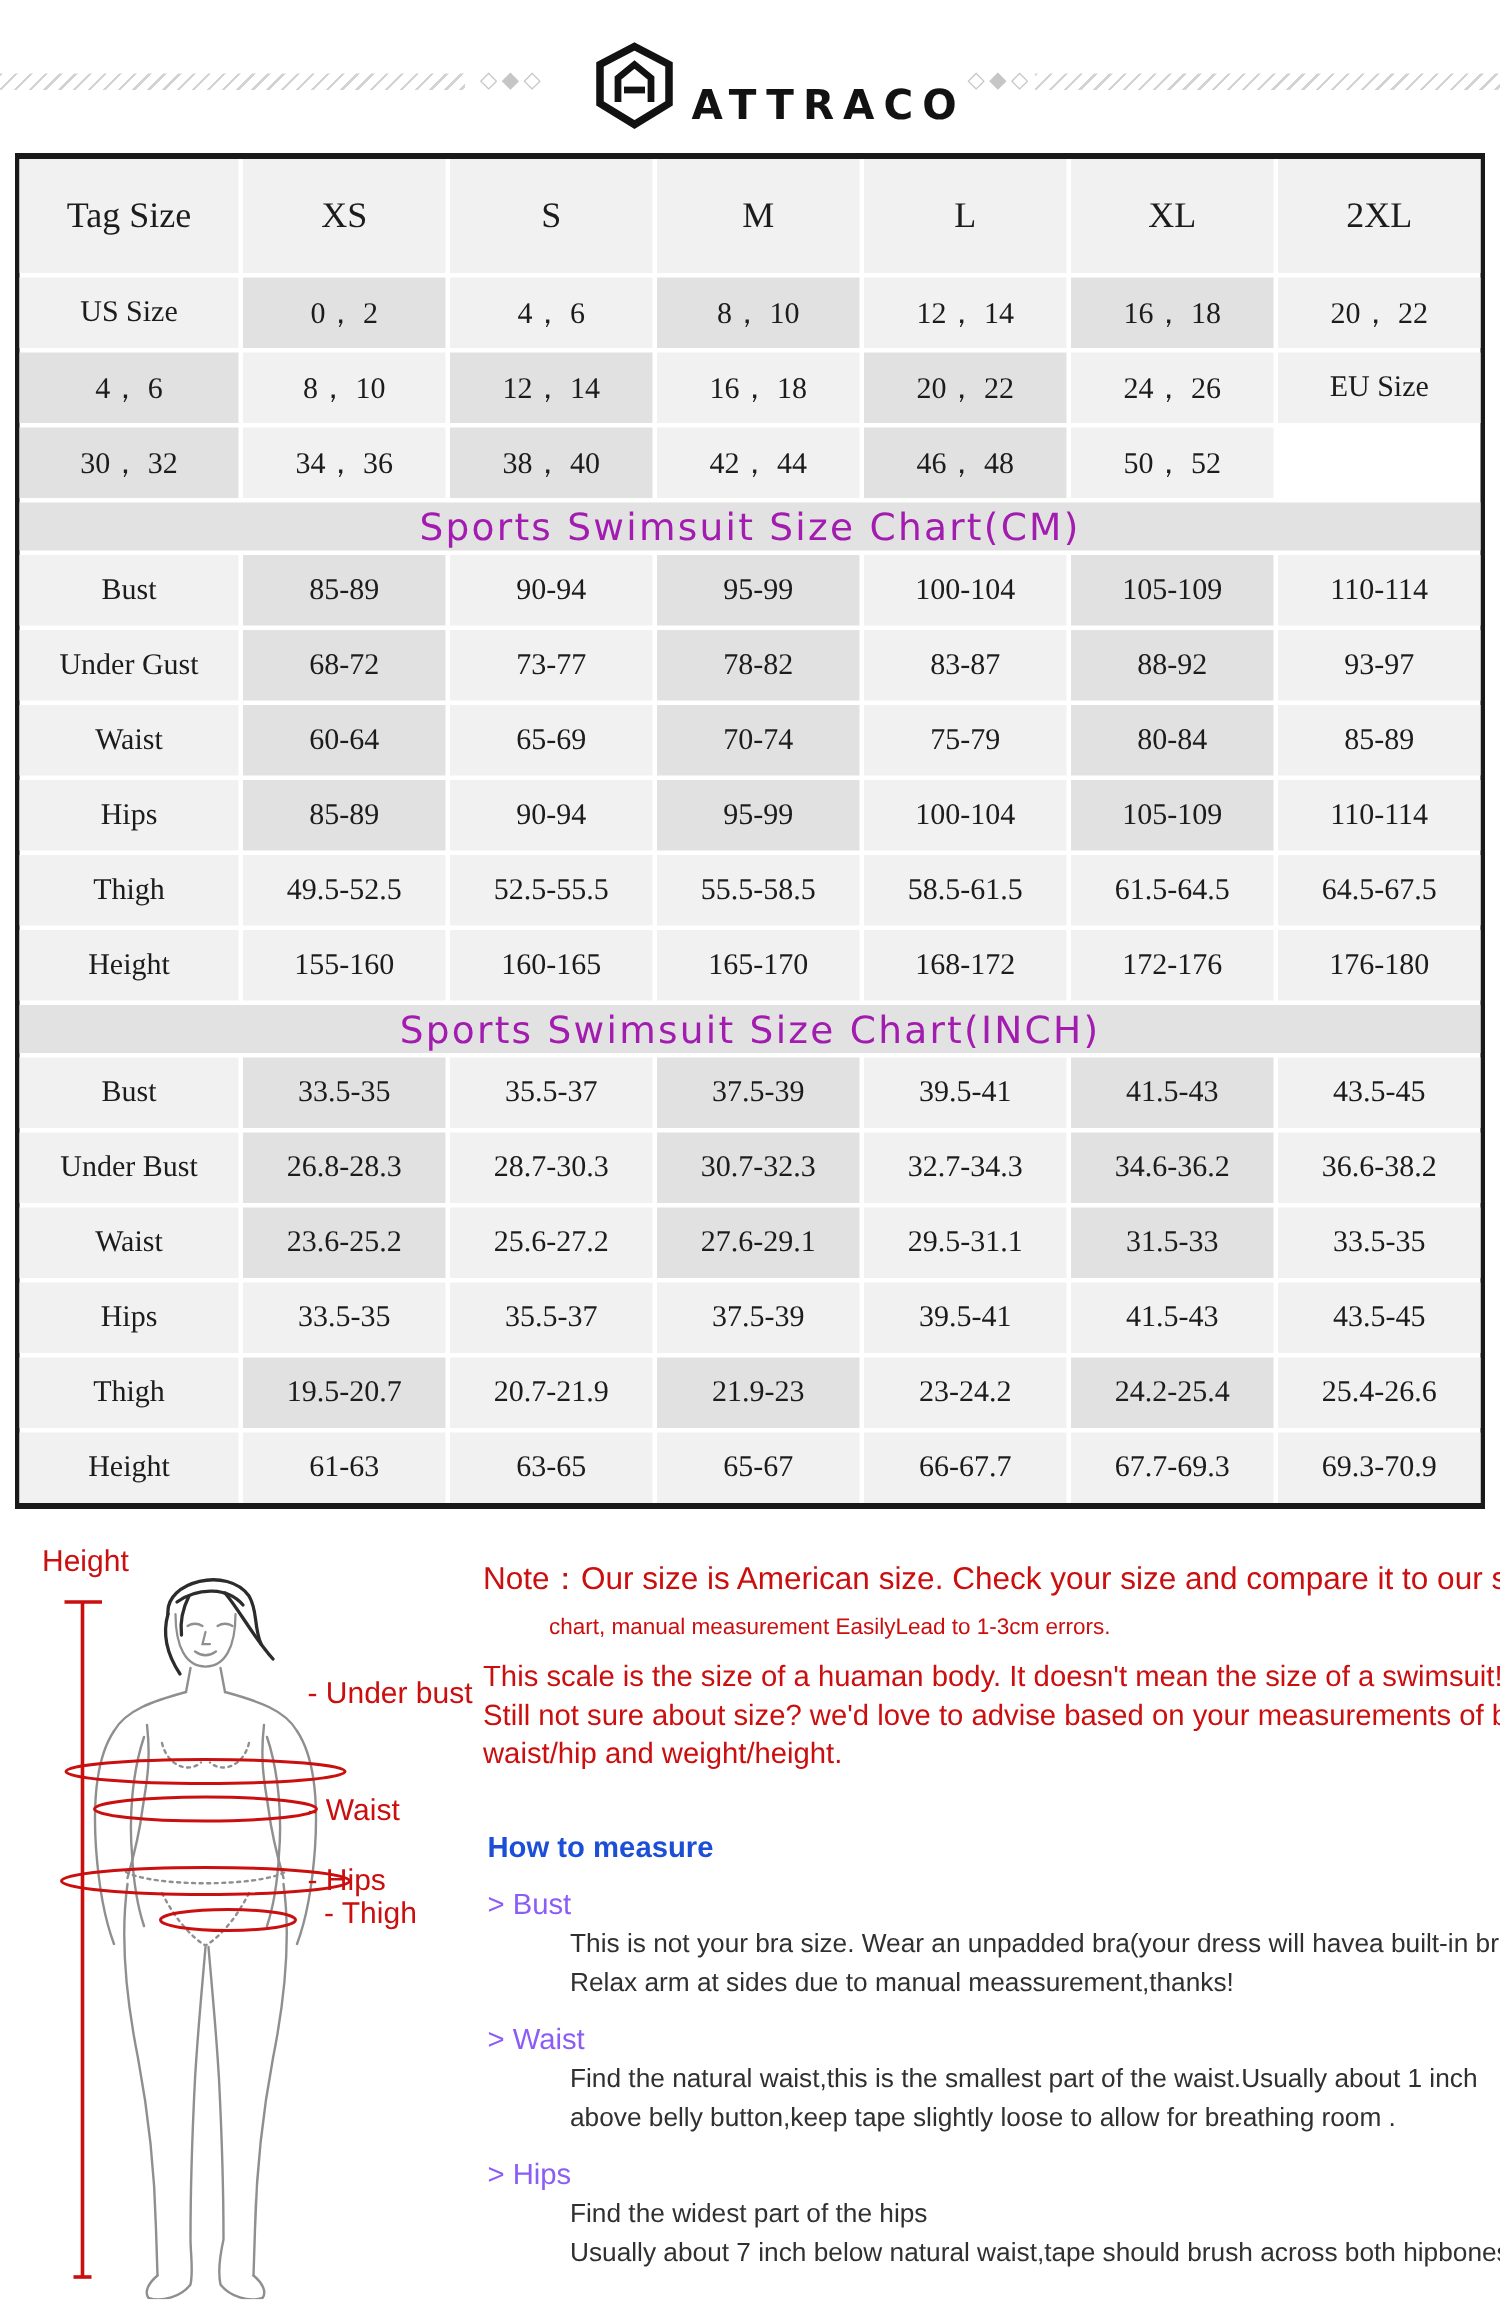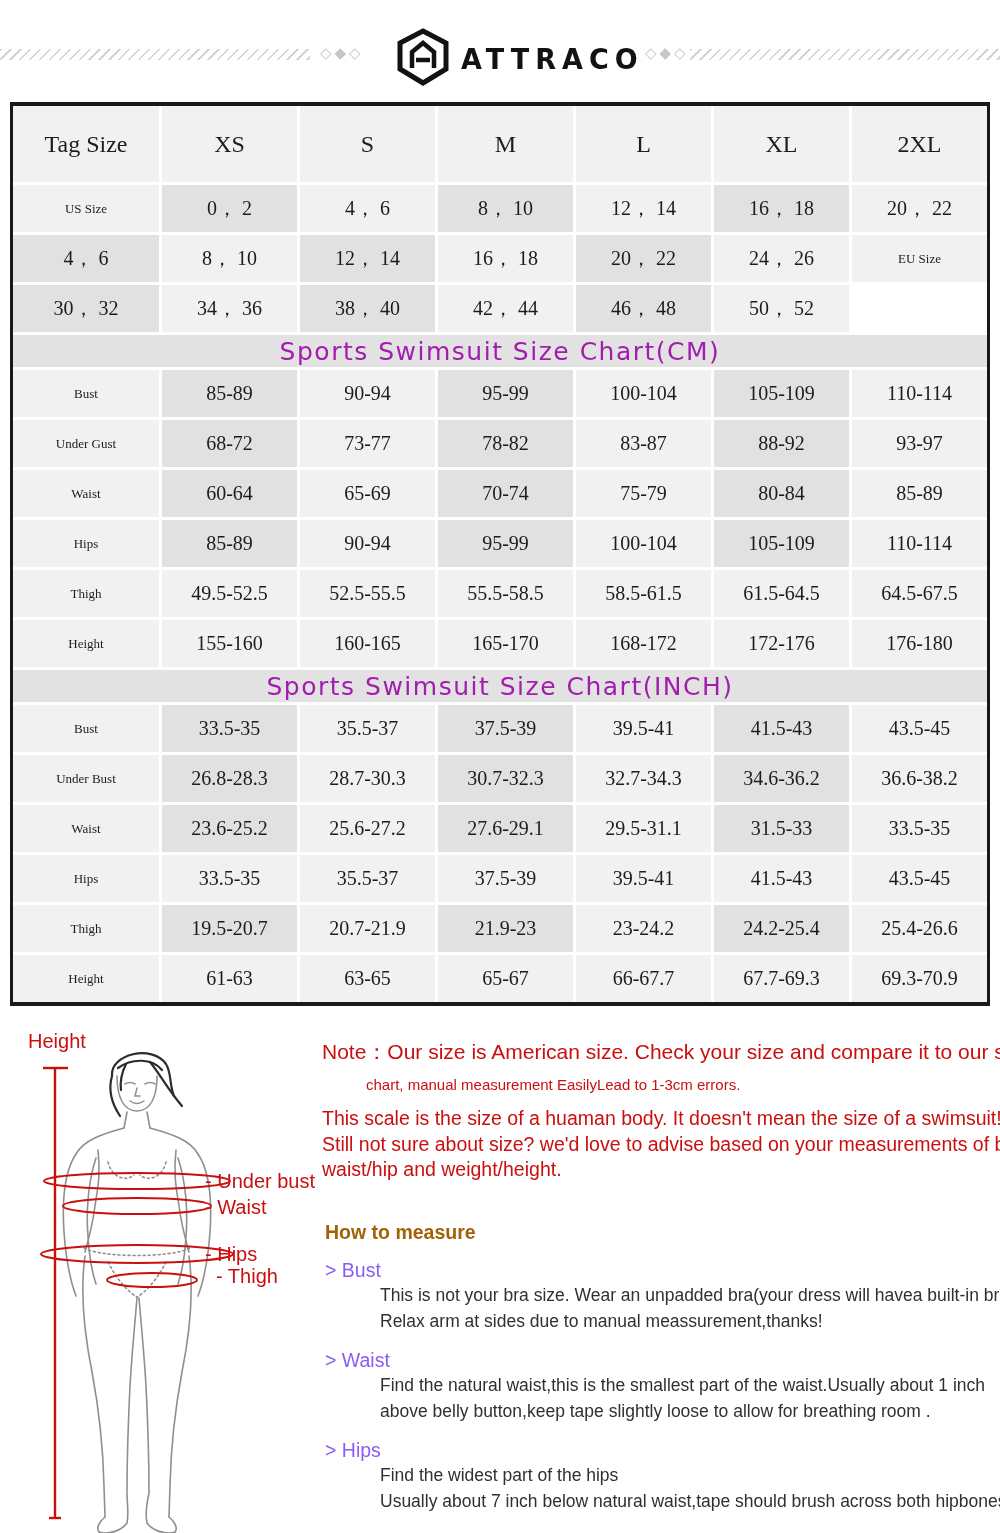--- a/index.html
+++ b/index.html
@@ -5,53 +5,53 @@
   html,body{margin:0;padding:0;background:#ffffff;}
   #page{position:relative;width:1000px;height:1533px;background:#fff;overflow:hidden;
         font-family:"Liberation Sans",sans-serif;}
 
   
   .hatch{position:absolute;top:49px;height:11px;
          background:repeating-linear-gradient(135deg,#d3d3d3 0 1.6px,transparent 1.6px 7px);}
   .hatch.left{left:0;width:310px;}
   .hatch.right{left:690px;width:310px;}
   .diamonds{position:absolute;top:44px;color:#c6c6c6;font-size:15px;letter-spacing:3px;}
-  .logo-wrap{position:absolute;left:396px;top:28px;display:flex;align-items:center;gap:11px;}
+  .logo-wrap{position:absolute;left:396px;top:28px;display:flex;align-items:flex-end;gap:11px;}
   .logo-text{font-family:"DejaVu Sans",sans-serif;font-weight:bold;font-size:27px;
              letter-spacing:6px;color:#121212;transform:scaleY(1.02);padding-top:4px;}
 
   
   .size-table{position:absolute;left:10px;top:102px;width:974px;
               display:grid;grid-template-columns:146px repeat(6,1fr);gap:3px;
               background:#ffffff;border:3px solid #191919;border-top-width:4px;border-bottom-width:4px;}
   .size-table .c{display:flex;align-items:center;justify-content:center;
                  font-family:"Liberation Serif",serif;color:#1c1c1c;}
   .size-table .th{height:76px;background:#f1f1f1;font-size:24px;}
-  .size-table .rowlabel{height:47px;background:#f1f1f1;font-size:13px;}
+  .size-table .rowlabel{height:47px;background:#f1f1f1;font-size:20px;}
   .size-table .val{height:47px;font-size:20px;}
   .size-table .val.light{background:#f1f1f1;}
   .size-table .val.dark{background:#e1e1e1;}
   .size-table .band{height:32px;background:#e2e2e2;grid-column:1 / -1;
                     font-family:"DejaVu Sans",sans-serif;font-size:25px;color:#a21caf;
                     letter-spacing:1.5px;}
 
   
   .fig-label{position:absolute;color:#cb0e0e;font-size:20px;white-space:nowrap;}
   #figure-svg{position:absolute;left:0;top:1030px;}
 
   
   .note{position:absolute;left:322px;top:1038px;width:668px;color:#cb0e0e;}
   .note-l1{font-size:21px;white-space:nowrap;}
   .note-l2{font-size:15px;margin-left:44px;margin-top:10px;white-space:nowrap;}
   .note-p2{margin-top:13px;font-size:19.5px;line-height:25.5px;}
   .note-p2 div{white-space:nowrap;}
 
   
   .howto{position:absolute;left:325px;top:1221px;width:670px;color:#222;}
-  .howto-title{font-weight:bold;font-size:19.5px;color:#a16207;}
+  .howto-title{font-weight:bold;font-size:19.5px;color:#1d4ed8;}
   .ht-head{font-size:19.5px;margin-top:15px;color:#8b5cf6;}
   .ht-line{font-size:17.5px;color:#303030;margin-left:55px;line-height:26px;white-space:nowrap;}
 </style>
 </head>
 <body>
 
 <div id="page">
 
   <div class="hatch left"></div>
   <div class="hatch right"></div>
@@ -231,21 +231,21 @@
 
     <g stroke="#cb0e0e" stroke-width="2" fill="none">
       <ellipse cx="137" cy="151" rx="93" ry="8"></ellipse>
       <ellipse cx="137" cy="176" rx="74" ry="8"></ellipse>
       <ellipse cx="137" cy="224" rx="96" ry="9"></ellipse>
       <ellipse cx="152" cy="250" rx="45" ry="7"></ellipse>
     </g>
   </svg>
 
   <span class="fig-label" style="left:28px;top:1030px;">Height</span>
-  <span class="fig-label" style="left:205px;top:1170px;text-align:center;">- Under bust</span>
+  <span class="fig-label" style="left:205px;top:1118px;text-align:center;">- Under bust</span>
   <span class="fig-label" style="left:205px;top:1196px;">- Waist</span>
   <span class="fig-label" style="left:205px;top:1243px;">- Hips</span>
   <span class="fig-label" style="left:205px;top:1265px;padding-left:11px;">- Thigh</span>
 
   <div class="note">
     <div class="note-l1">Note：Our size is American size. Check your size and compare it to our size</div>
     <div class="note-l2">chart, manual measurement EasilyLead to 1-3cm errors.</div>
     <div class="note-p2">
       <div>This scale is the size of a huaman body. It doesn't mean the size of a swimsuit!!!</div>
       <div>Still not sure about size? we'd love to advise based on your measurements of bust/</div>

